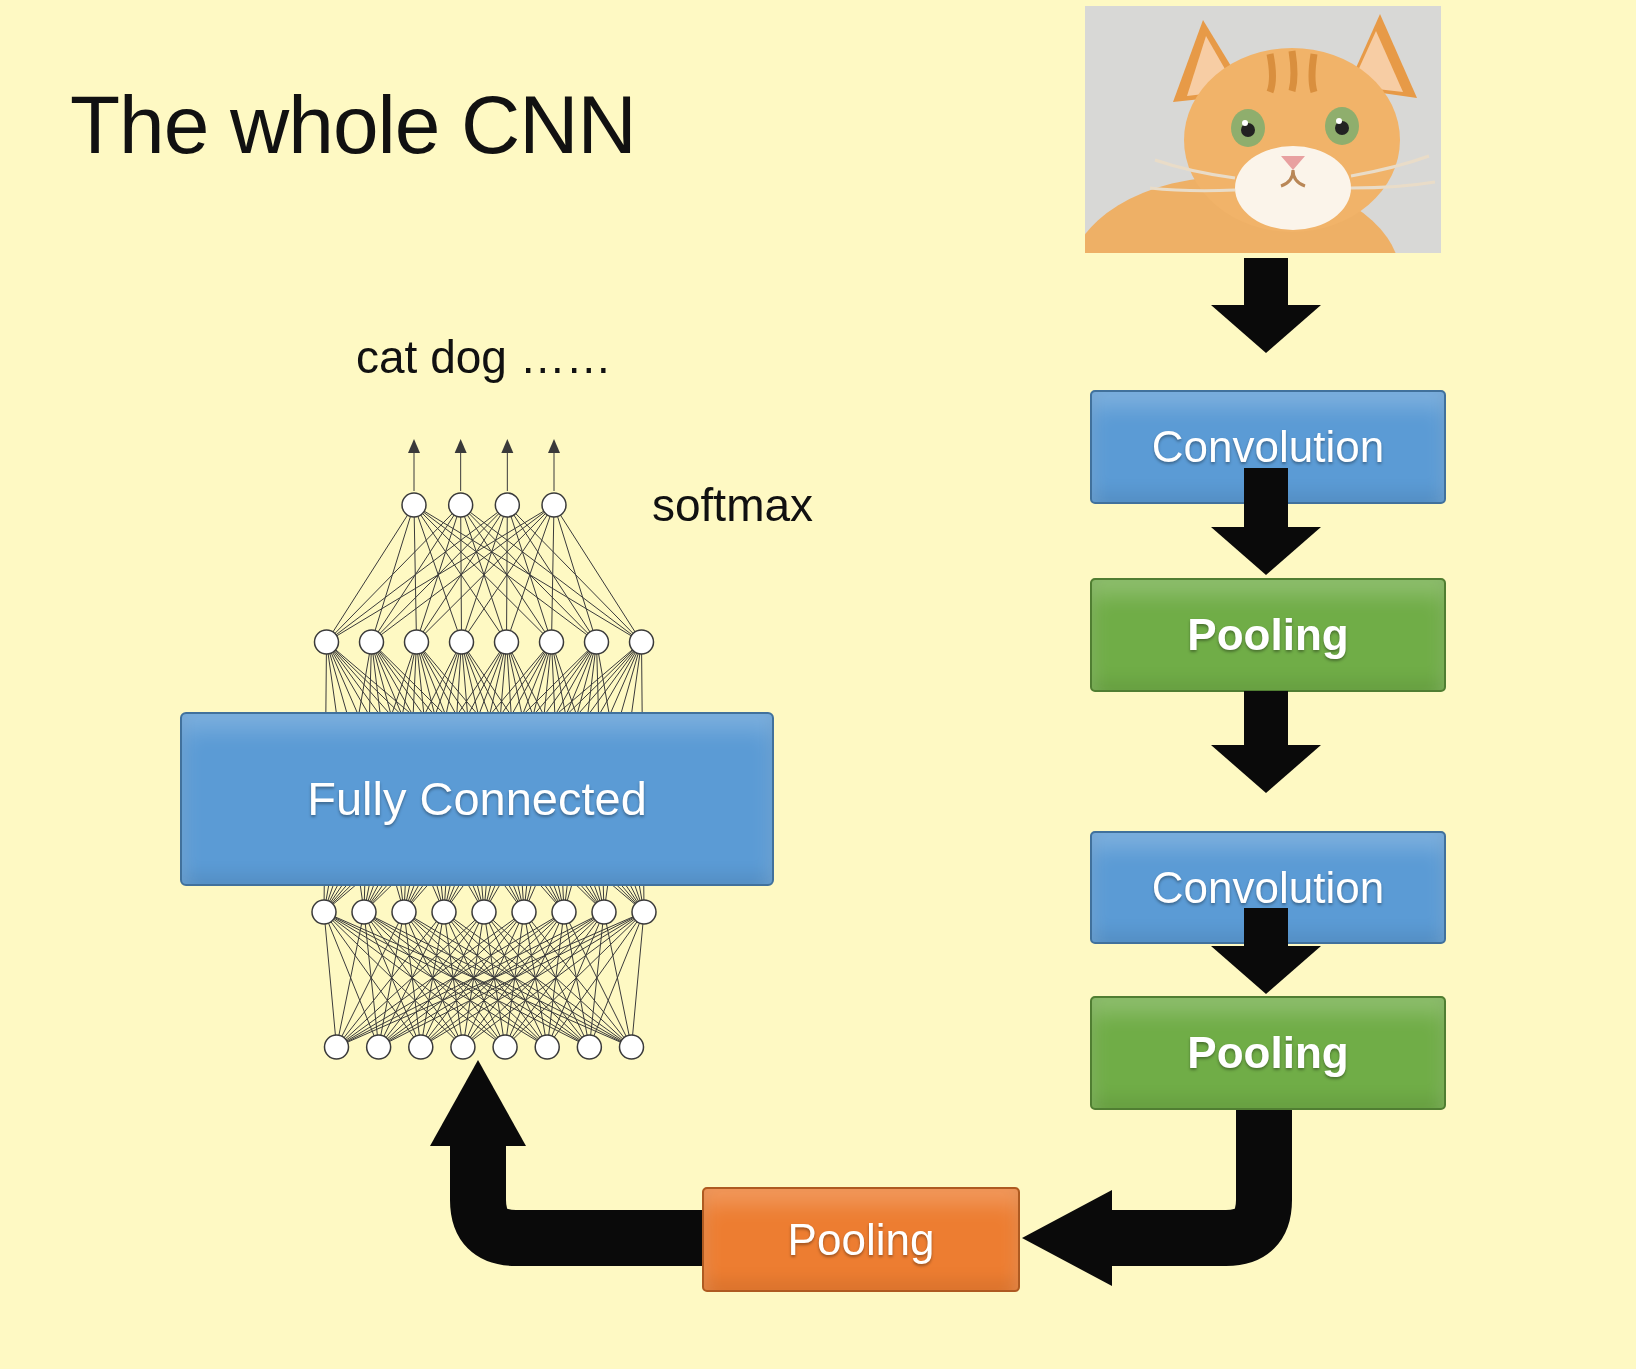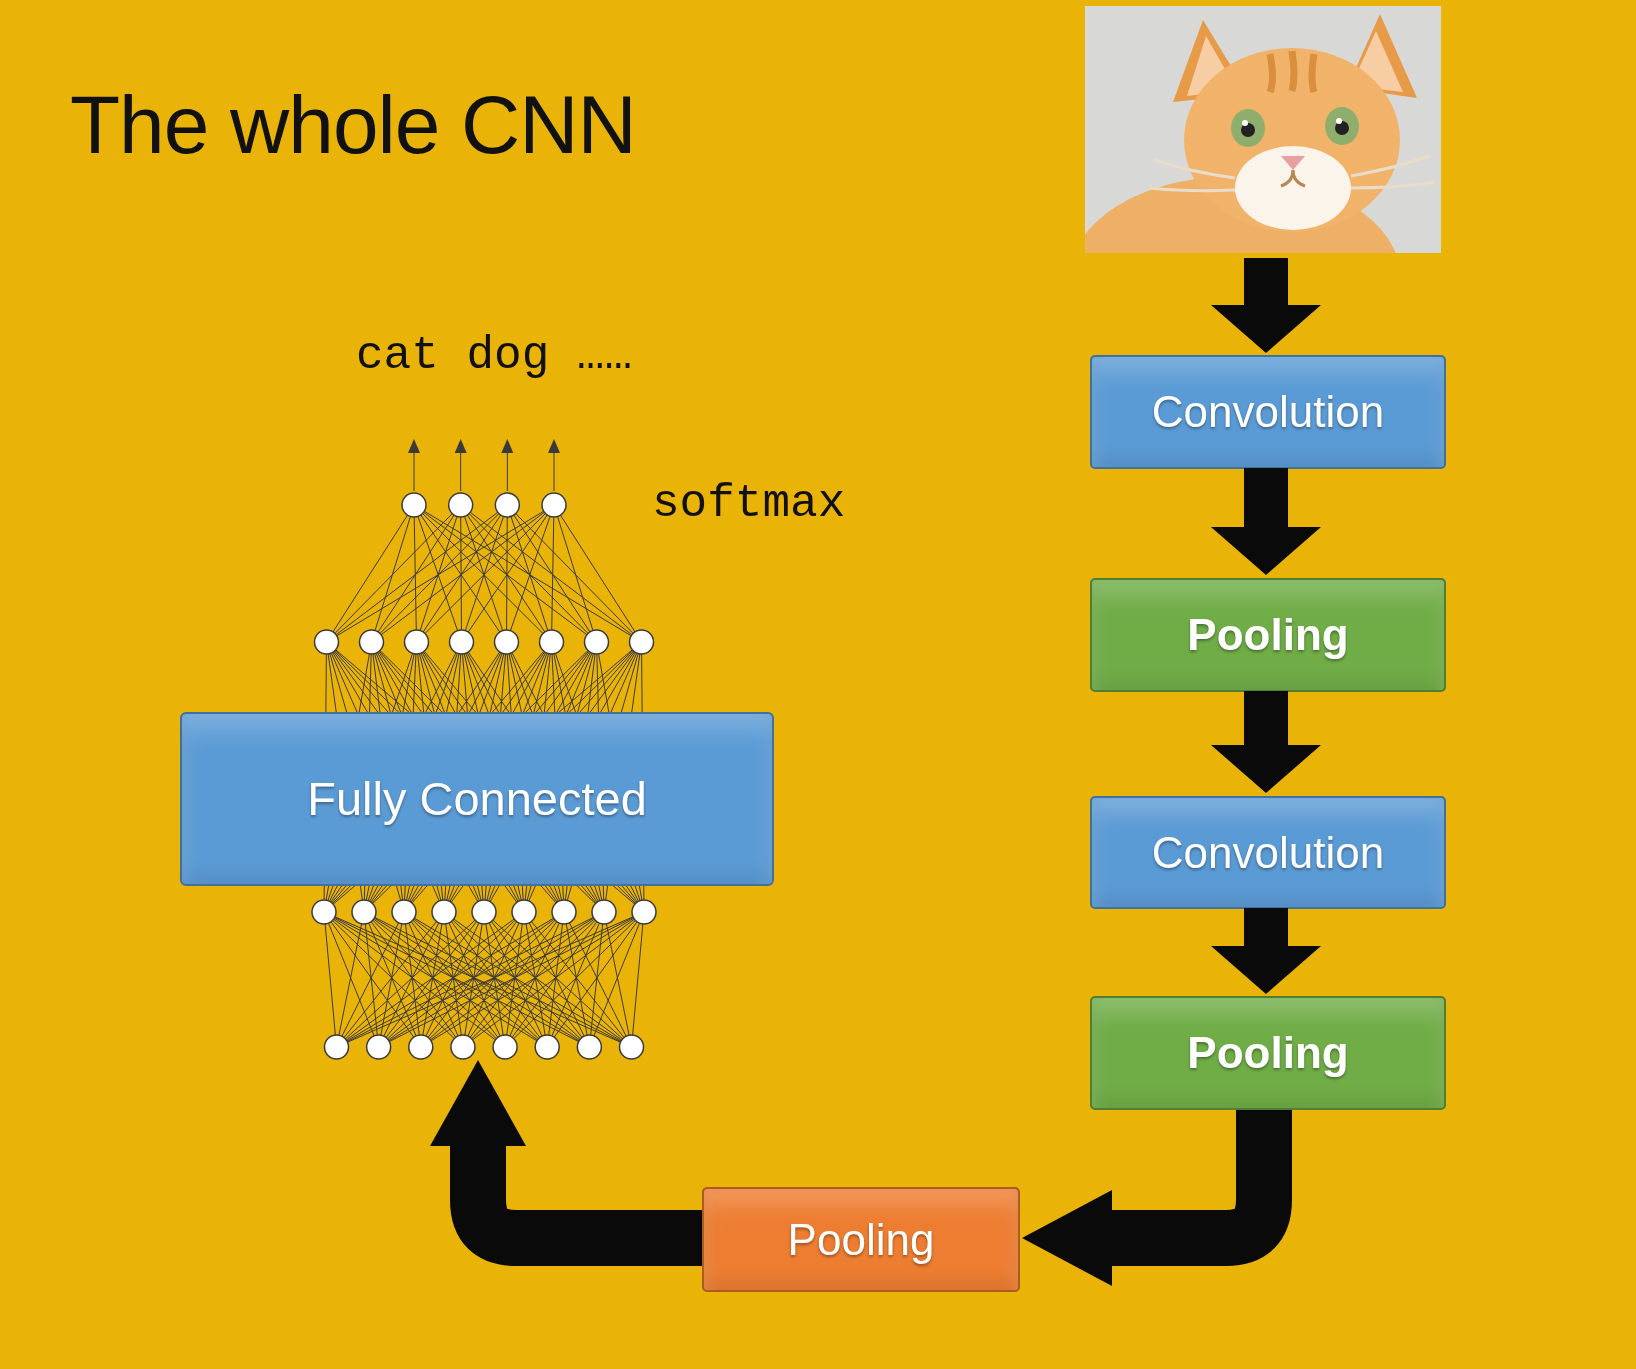--- a/index.html
+++ b/index.html
@@ -1,40 +1,40 @@
 <!DOCTYPE html>
 <html style="--box-blue: #5B9BD5; --box-blue-border: #41719C; --box-green: #70AD47; --box-green-border: #507E32; --box-orange: #ED7D31; --box-orange-border: #AE5A21; --arrow-black: #0a0a0a;"><head>
 <meta charset="utf-8">
 <style>
   html,body{margin:0;padding:0;background:#ffffff;}
   .slide{
-    position:relative;width:1636px;height:1369px;background:#eab308;
+    position:relative;width:1636px;height:1369px;background:#fef9c3;
     font-family:"Liberation Sans", sans-serif;overflow:hidden;
   }
   .title{
     position:absolute;left:70px;top:78px;margin:0;
     font-size:82px;font-weight:400;color:#111;letter-spacing:-1px;
   }
-  .label{position:absolute;color:#111;font-size:46px;z-index:3;font-family:Liberation Mono, monospace;}
+  .label{position:absolute;color:#111;font-size:46px;z-index:3;}
   .cat-dog{left:356px;top:330px;}
   .softmax{left:612px;top:478px;margin-left:40px;}
 
   #diagram-svg{position:absolute;left:0;top:0;z-index:1;}
   .net-line{stroke:#3a3a3a;stroke-width:1;}
   .net-node{fill:#ffffff;stroke:#3a3a3a;stroke-width:1.5;}
   .elbow{fill:none;stroke:var(--arrow-black);stroke-width:56px;}
   .elbow-head{fill:var(--arrow-black);}
 
   .flow-box{
     position:absolute;z-index:2;display:flex;align-items:center;justify-content:center;
     border-radius:5px;color:#fff;font-size:44px;
     text-shadow:0 2px 3px rgba(0,0,0,.35);
     box-shadow:inset 0 16px 20px rgba(255,255,255,.20), inset 0 -10px 16px rgba(0,0,0,.08);
   }
-  .box-blue{background:var(--box-blue);border:2px solid var(--box-blue-border);}
+  .box-blue{background:var(--box-blue);border:2px solid var(--box-blue-border);margin-top:35px;}
   .box-green{background:var(--box-green);border:2px solid var(--box-green-border);font-weight:bold;}
   .box-orange{background:var(--box-orange);border:2px solid var(--box-orange-border);}
 
   .fc-box{
     position:absolute;left:180px;top:712px;width:590px;height:170px;z-index:2;
     background:var(--box-blue);border:2px solid var(--box-blue-border);border-radius:6px;
     display:flex;flex-direction:row;align-items:center;justify-content:center;
     color:#fff;font-size:47px;line-height:1.45;
     text-shadow:0 2px 3px rgba(0,0,0,.35);
     box-shadow:inset 0 16px 22px rgba(255,255,255,.20), inset 0 -10px 16px rgba(0,0,0,.08);

